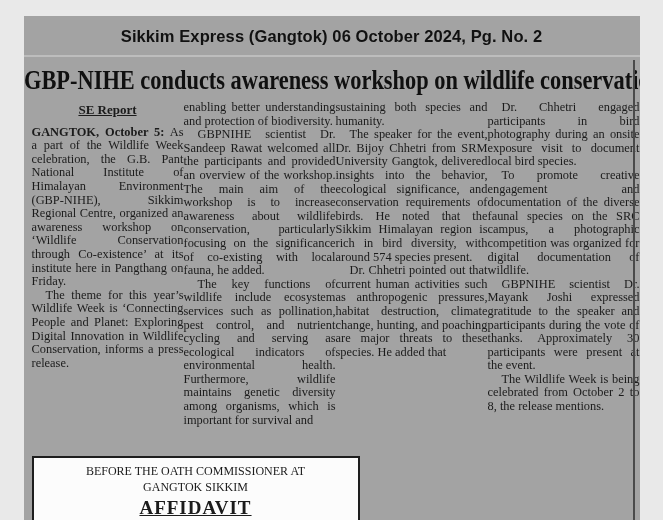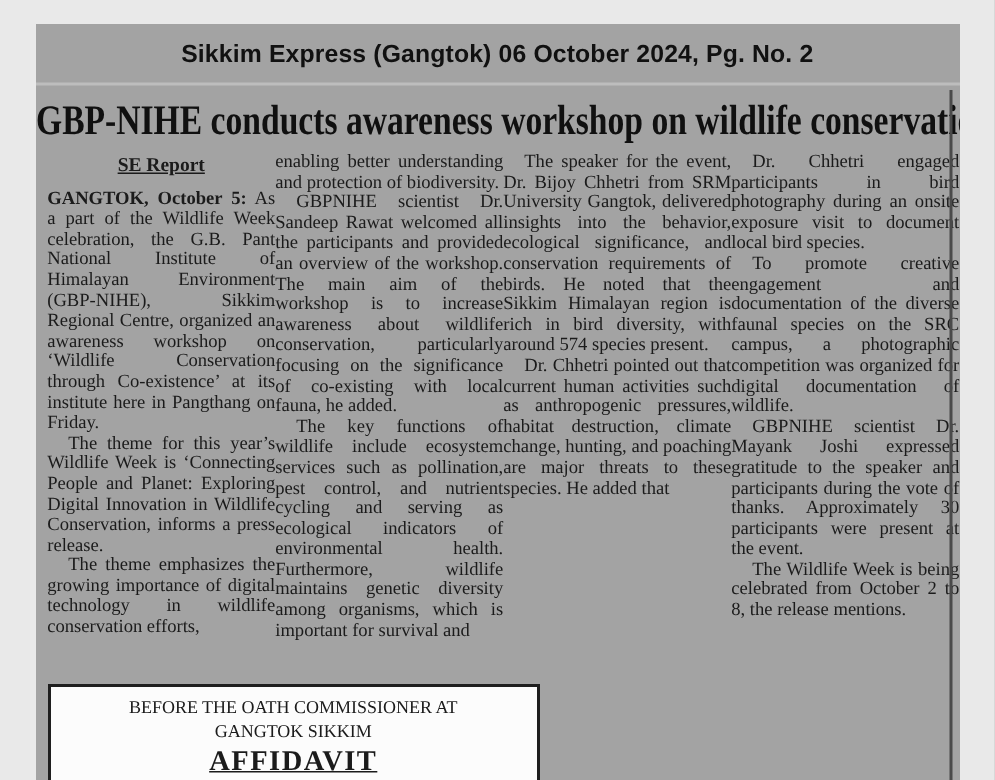--- a/index.html
+++ b/index.html
@@ -126,30 +126,30 @@
   <div class="rule"></div>
 
   <h1 class="headline"><span class="headline-inner">GBP-NIHE conducts awareness workshop on wildlife conservation</span></h1>
 
   <div class="columns">
 
     <div class="col">
       <div class="byline">SE Report</div>
       <p class="para"><span class="dateline">GANGTOK, October 5:</span> <span>As a part of the Wildlife Week celebration, the G.B. Pant National Institute of Himalayan Environment (GBP-NIHE), Sikkim Regional Centre, organized an awareness workshop on ‘Wildlife Conservation through Co-existence’ at its institute here in Pangthang on Friday.</span></p>
       <p class="para indent">The theme for this year’s Wildlife Week is ‘Connecting People and Planet: Exploring Digital Innovation in Wildlife Conservation, informs a press release.</p>
-      <p class="para indent">The theme emphasizes the growing importance of digital technology in wildlife conservation efforts,</p>
     </div>
 
     <div class="col">
       <p class="para">enabling better understanding and protection of biodiversity.</p>
       <p class="para indent">GBPNIHE scientist Dr. Sandeep Rawat welcomed all the participants and provided an overview of the workshop. The main aim of the workshop is to increase awareness about wildlife conservation, particularly focusing on the significance of co-existing with local fauna, he added.</p>
       <p class="para indent">The key functions of wildlife include ecosystem services such as pollination, pest control, and nutrient cycling and serving as ecological indicators of environmental health. Furthermore, wildlife maintains genetic diversity among organisms, which is important for survival and</p>
     </div>
 
     <div class="col">
+      <p class="para">sustaining both species and humanity.</p>
       <p class="para indent">The speaker for the event, Dr. Bijoy Chhetri from SRM University Gangtok, delivered insights into the behavior, ecological significance, and conservation requirements of birds. He noted that the Sikkim Himalayan region is rich in bird diversity, with around 574 species present.</p>
       <p class="para indent">Dr. Chhetri pointed out that current human activities such as anthropogenic pressures, habitat destruction, climate change, hunting, and poaching are major threats to these species. He added that</p>
     </div>
 
     <div class="col">
       <p class="para indent">Dr. Chhetri engaged participants in bird photography during an onsite exposure visit to document local bird species.</p>
       <p class="para indent">To promote creative engagement and documentation of the diverse faunal species on the SRC campus, a photographic competition was organized for digital documentation of wildlife.</p>
       <p class="para indent">GBPNIHE scientist Dr. Mayank Joshi expressed gratitude to the speaker and participants during the vote of thanks. Approximately 30 participants were present at the event.</p>
       <p class="para indent">The Wildlife Week is being celebrated from October 2 to 8, the release mentions.</p>
     </div>

